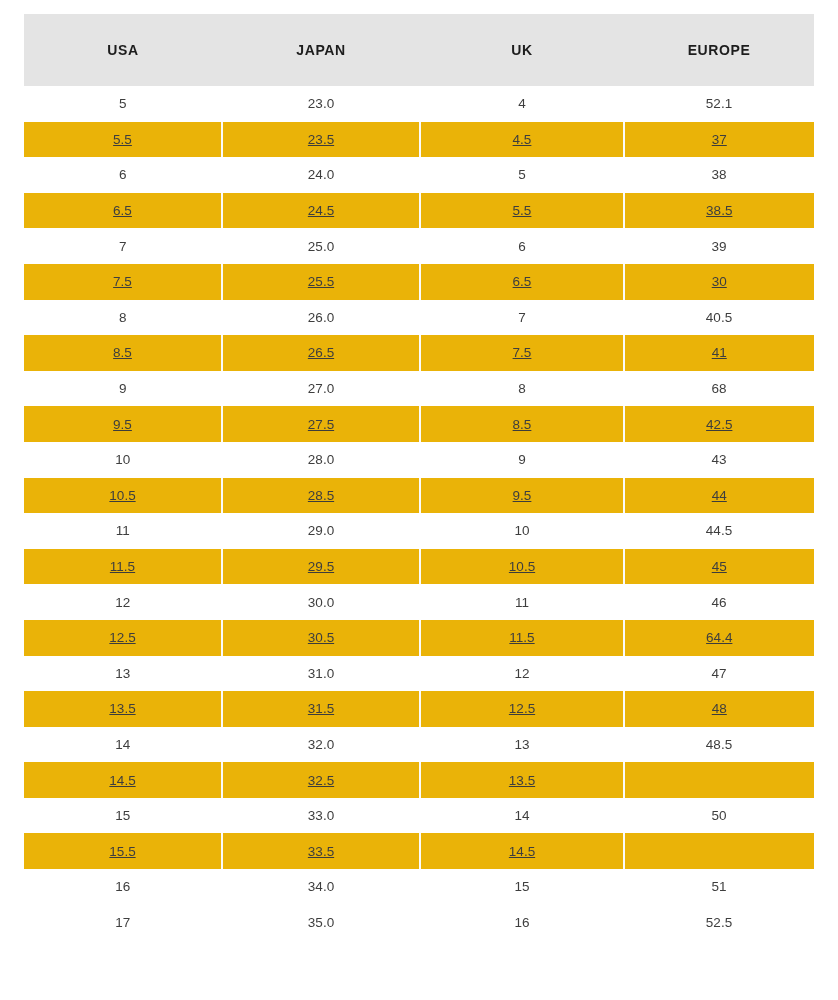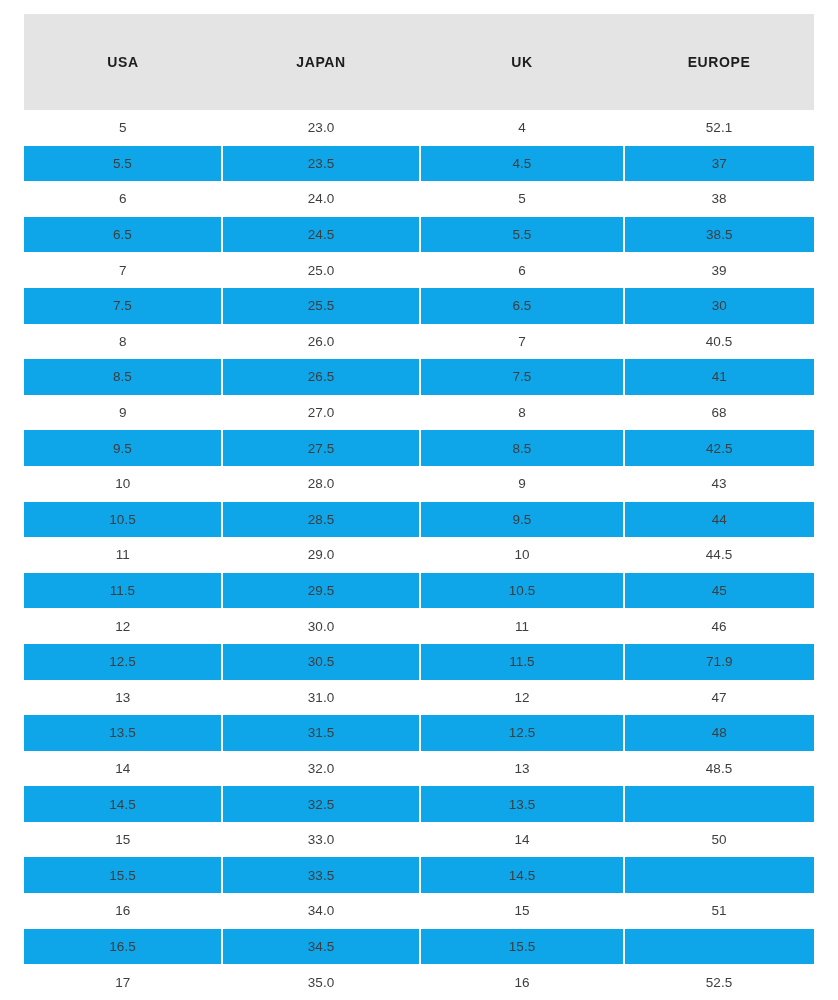--- a/index.html
+++ b/index.html
@@ -35,37 +35,38 @@
   .chart-table col.c-japan  { width: 198px; }
   .chart-table col.c-uk     { width: 204px; }
   .chart-table col.c-europe { width: 190px; }
 
   thead tr {
     background: #e4e4e4;
   }
 
   thead th {
     height: 64px;
-    padding: 16px;
+    padding: 4px;
     text-align: center;
     vertical-align: middle;
     font-size: 14px;
     font-weight: bold;
     letter-spacing: 0.6px;
     color: #1d1d1d;
     border: 0;
   }
 
   tbody tr {
     height: 35.6px;
     background: #ffffff;
   }
 
   tbody tr.striped {
-    background: #0ea5e9;
+    background: #eab308;
+    text-decoration: underline;
   }
 
   tbody td {
     height: 35.6px;
     padding: 0;
     text-align: center;
     vertical-align: middle;
     font-size: 13.5px;
     font-weight: normal;
     color: #3e3e3e;
@@ -189,21 +190,21 @@
         <tr>
           <td class="divider">12</td>
           <td class="divider">30.0</td>
           <td class="divider">11</td>
           <td>46</td>
         </tr>
         <tr class="striped">
           <td class="divider">12.5</td>
           <td class="divider">30.5</td>
           <td class="divider">11.5</td>
-          <td>71.9</td>
+          <td>64.4</td>
         </tr>
         <tr>
           <td class="divider">13</td>
           <td class="divider">31.0</td>
           <td class="divider">12</td>
           <td>47</td>
         </tr>
         <tr class="striped">
           <td class="divider">13.5</td>
           <td class="divider">31.5</td>
@@ -233,26 +234,20 @@
           <td class="divider">33.5</td>
           <td class="divider">14.5</td>
           <td class="empty"></td>
         </tr>
         <tr>
           <td class="divider">16</td>
           <td class="divider">34.0</td>
           <td class="divider">15</td>
           <td>51</td>
         </tr>
-        <tr class="striped">
-          <td class="divider">16.5</td>
-          <td class="divider">34.5</td>
-          <td class="divider">15.5</td>
-          <td class="empty"></td>
-        </tr>
         <tr>
           <td class="divider">17</td>
           <td class="divider">35.0</td>
           <td class="divider">16</td>
           <td>52.5</td>
         </tr>
       </tbody>
   </table>
 </div>
 

